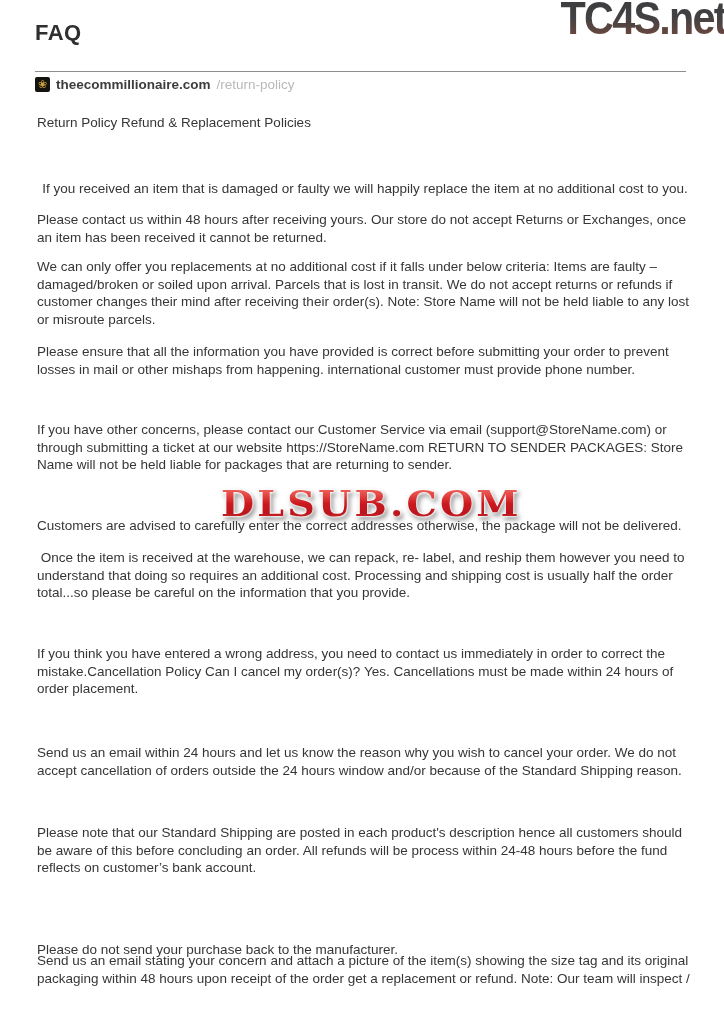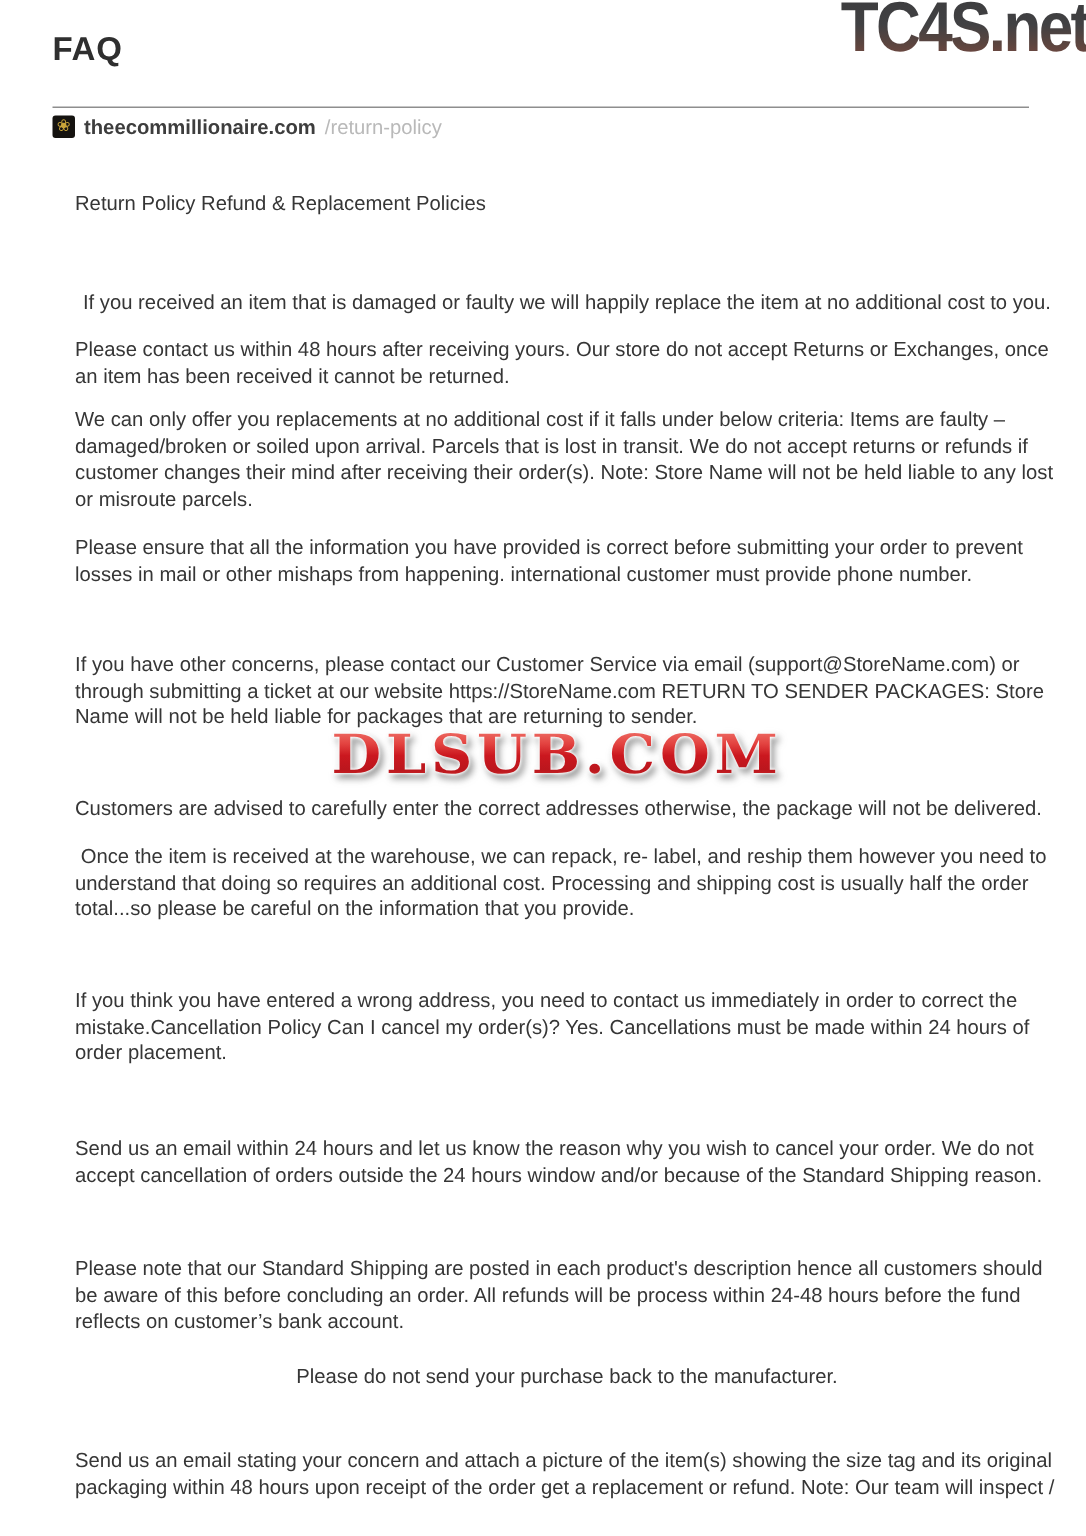--- a/index.html
+++ b/index.html
@@ -24,36 +24,36 @@
   .favicon {
     width:15px; height:15px; background:#151310; border-radius:2px;
     color:#c9a439; font-size:11px; line-height:15px; text-align:center;
     flex:0 0 auto;
   }
   .site { font-weight:bold; font-size:13.5px; color:#3d3d3d; }
   .path { font-size:13.5px; color:#b9b9b9;text-align:center; }
 
   
   .para {
-    position:absolute; left:35px; width:656px; margin:15px;
+    position:absolute; left:35px; width:656px; margin:2px;
     font-size:13.5px; line-height:17.6px; color:#363636;
     white-space:pre-wrap;
   }
   .p-head { top:112px; }
   .pp0 { top:178px;text-align:center; }
   .pp1 { top:209px; }
   .pp2 { top:256px; }
   .pp3 { top:341px; }
   .pp4 { top:419px; }
   .pp5 { top:515px; }
   .pp6 { top:547px; }
   .pp7 { top:643px; }
   .pp8 { top:742px; }
   .pp9 { top:822px; }
-  .pp10 { top:894px;text-align:center; }
+  .pp10 { top:939px; }
   .pp11 { top:950px; }
 
   
   .wm-tc4s {
     position:absolute; top:-10px; right:-2px; z-index:5;
     font-family:"Liberation Sans", sans-serif; font-weight:900;
     font-size:47px; letter-spacing:-2px;
     transform:scaleX(0.88); transform-origin:100% 0;
     background:linear-gradient(180deg,#3b3b3d 0%,#414143 48%,#5c453f 72%,#7d4a42 95%);
     -webkit-background-clip:text; background-clip:text; color:transparent;

